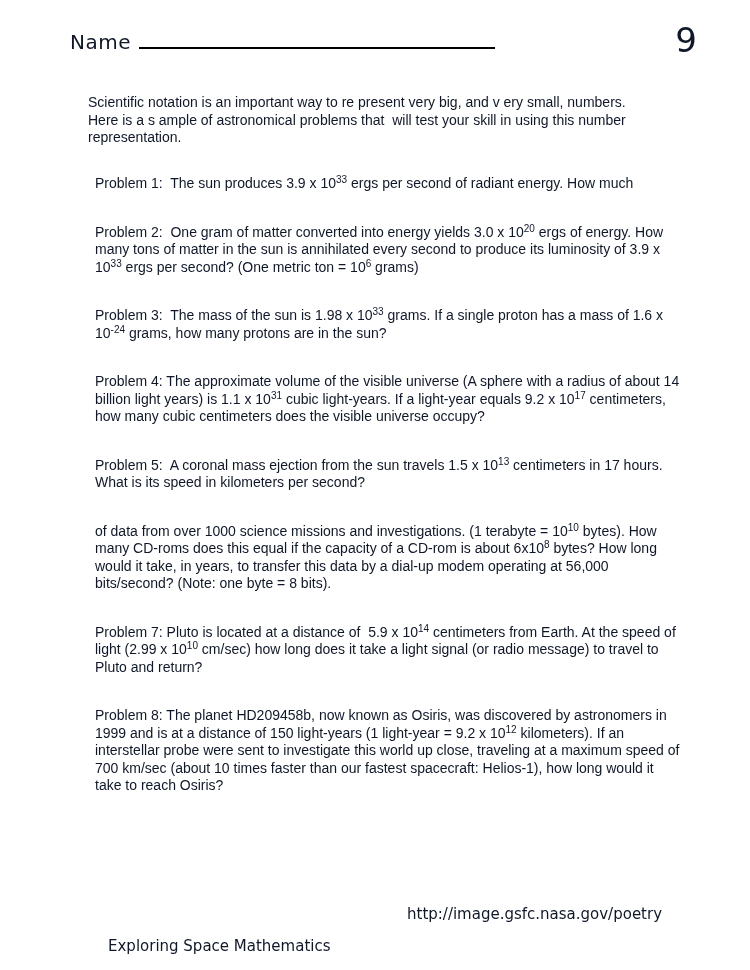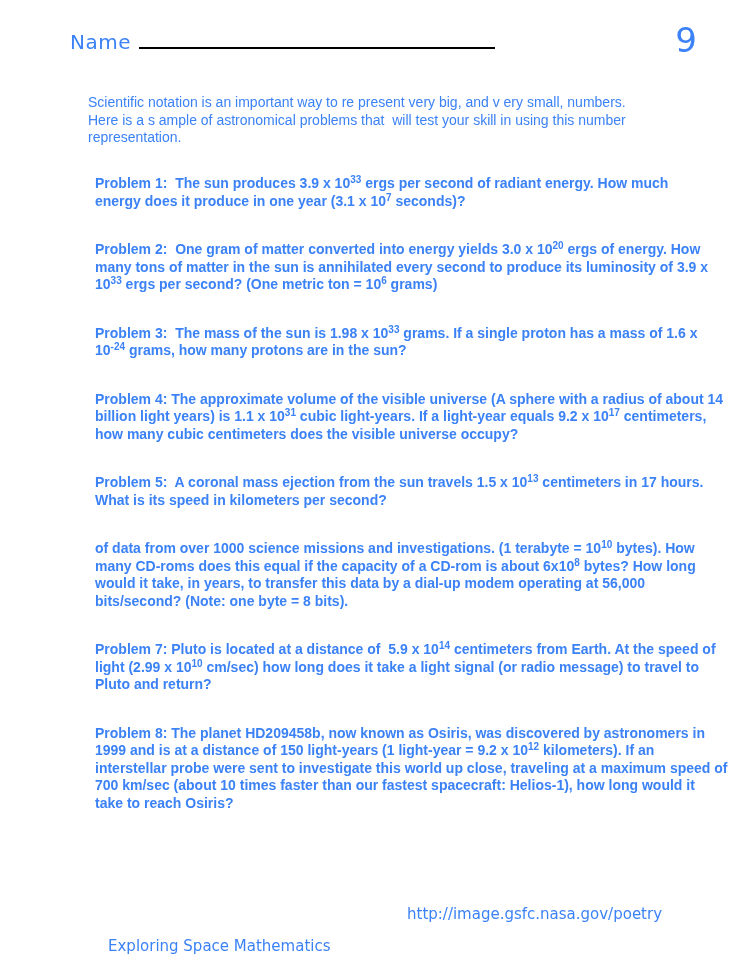--- a/index.html
+++ b/index.html
@@ -1,21 +1,21 @@
 <!DOCTYPE html>
 <html><head>
 <meta charset="utf-8">
 <style>
   html, body { margin: 0; padding: 0; background: #ffffff; }
   .page {
     position: relative;
     width: 750px;
     height: 970px;
     background: #ffffff;
-    color: #3b82f6;
+    color: #0f172a;
     font-family: "Liberation Sans", sans-serif;
     font-size: 14px;
     overflow: hidden;
   }
   
   .header {
     position: absolute;
     top: 30px;
     left: 70px;
     width: 627px;
@@ -53,21 +53,21 @@
   .intro {
     position: absolute;
     top: 94px;
     left: 88px;
   }
   .problems {
     position: absolute;
     top: 175px;
     left: 95px;
   }
-  .problem { margin-bottom: 31px; font-weight: bold; }
+  .problem { margin-bottom: 31px; }
   
   .footer {
     position: absolute;
     top: 905px;
     left: 0;
     width: 750px;
     height: 30px;
     font-family: "DejaVu Sans", sans-serif;
     font-size: 15px;
   }
@@ -86,21 +86,20 @@
 
   <div class="intro" id="intro">
       <div class="tline">Scientific notation is an important way to re present very big, and v ery small, numbers.</div>
       <div class="tline">Here is a s ample of astronomical problems that  will test your skill in using this number</div>
       <div class="tline">representation.</div>
     </div>
 
   <div class="problems" id="problems">
       <div class="problem">
         <div class="tline">Problem 1:  The sun produces 3.9 x 10<sup>33</sup> ergs per second of radiant energy. How much</div>
-        <div class="tline">energy does it produce in one year (3.1 x 10<sup>7</sup> seconds)?</div>
       </div>
       <div class="problem">
         <div class="tline">Problem 2:  One gram of matter converted into energy yields 3.0 x 10<sup>20</sup> ergs of energy. How</div>
         <div class="tline">many tons of matter in the sun is annihilated every second to produce its luminosity of 3.9 x</div>
         <div class="tline">10<sup>33</sup> ergs per second? (One metric ton = 10<sup>6</sup> grams)</div>
       </div>
       <div class="problem">
         <div class="tline">Problem 3:  The mass of the sun is 1.98 x 10<sup>33</sup> grams. If a single proton has a mass of 1.6 x</div>
         <div class="tline">10<sup>-24</sup> grams, how many protons are in the sun?</div>
       </div>

